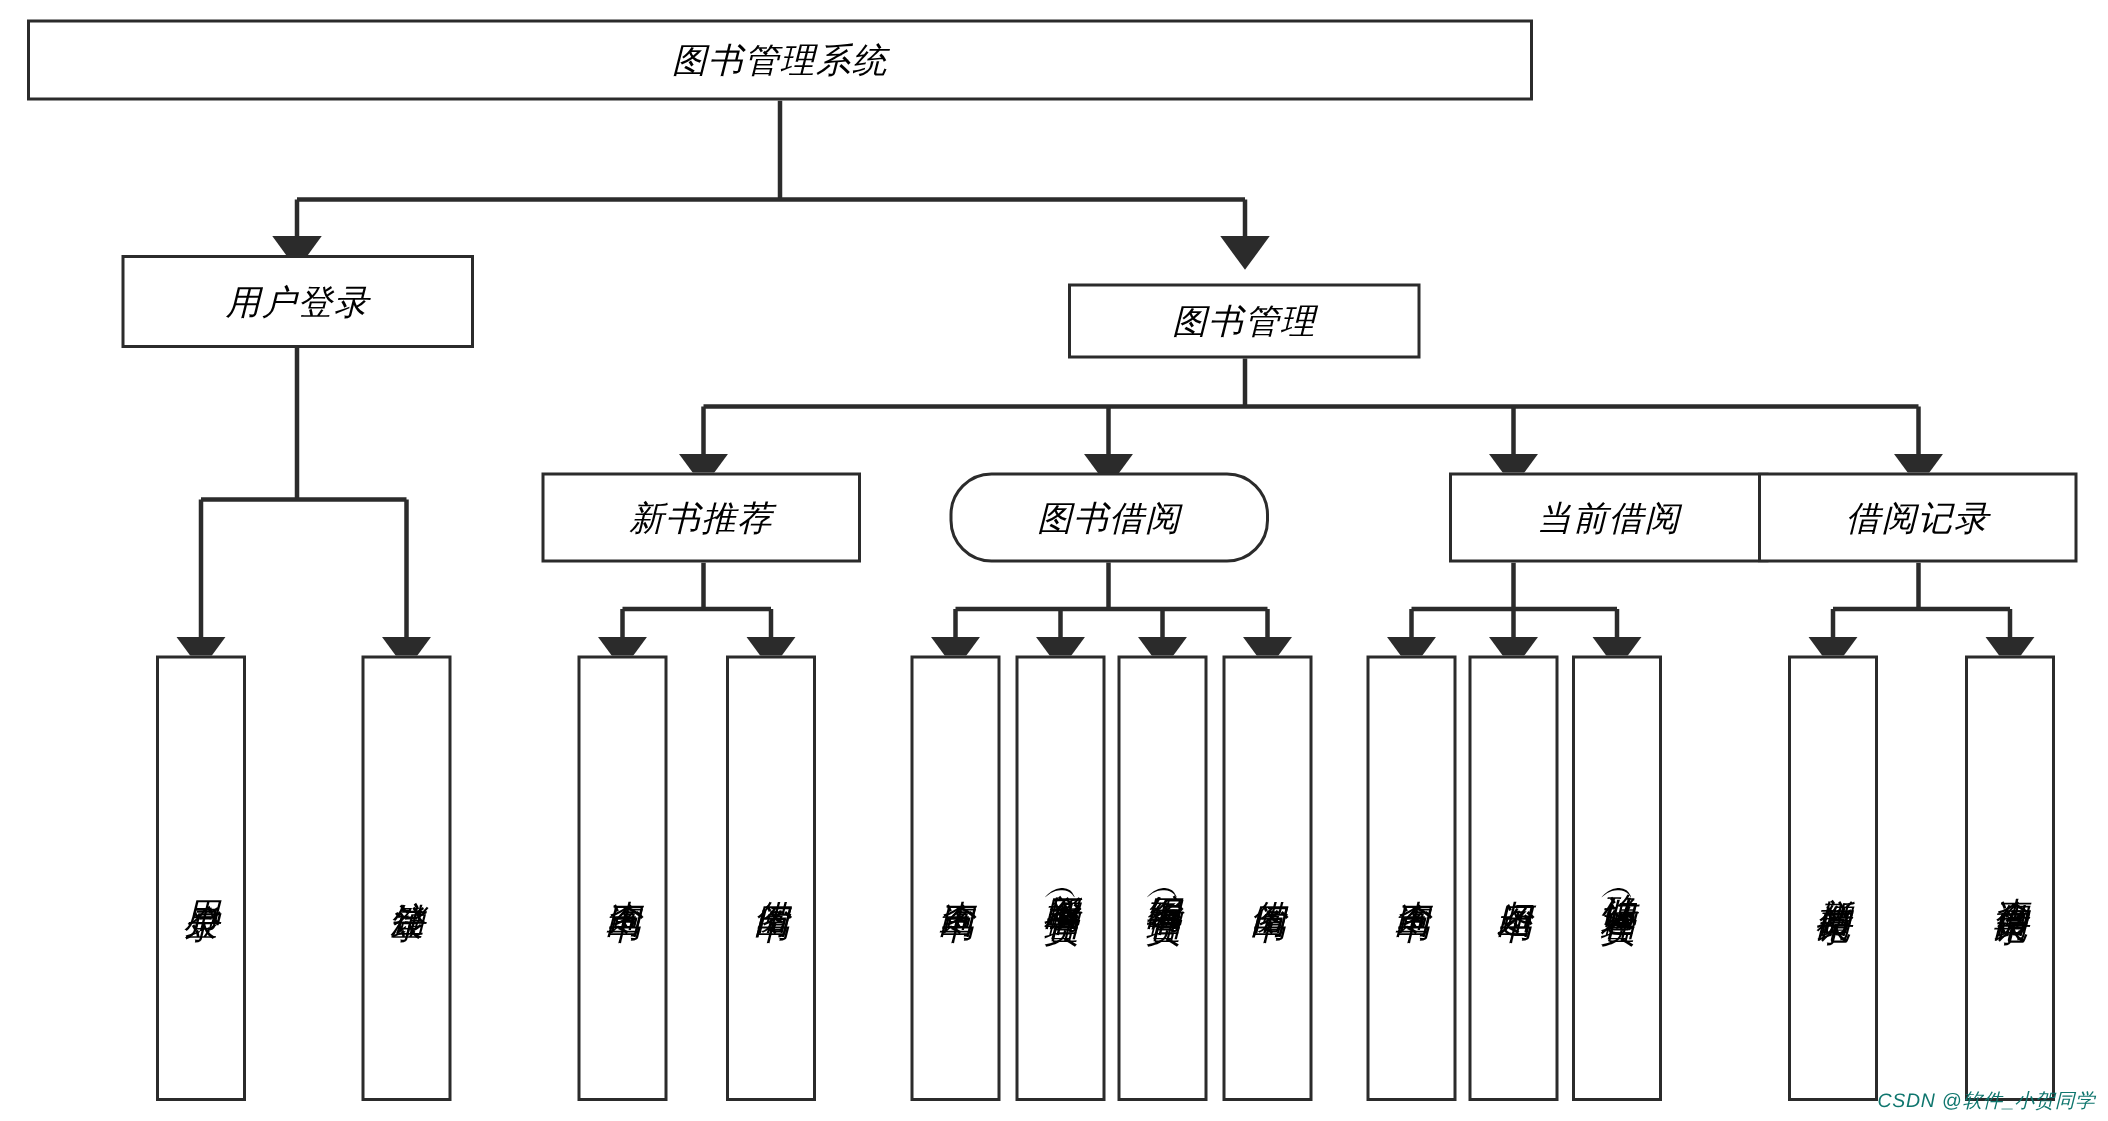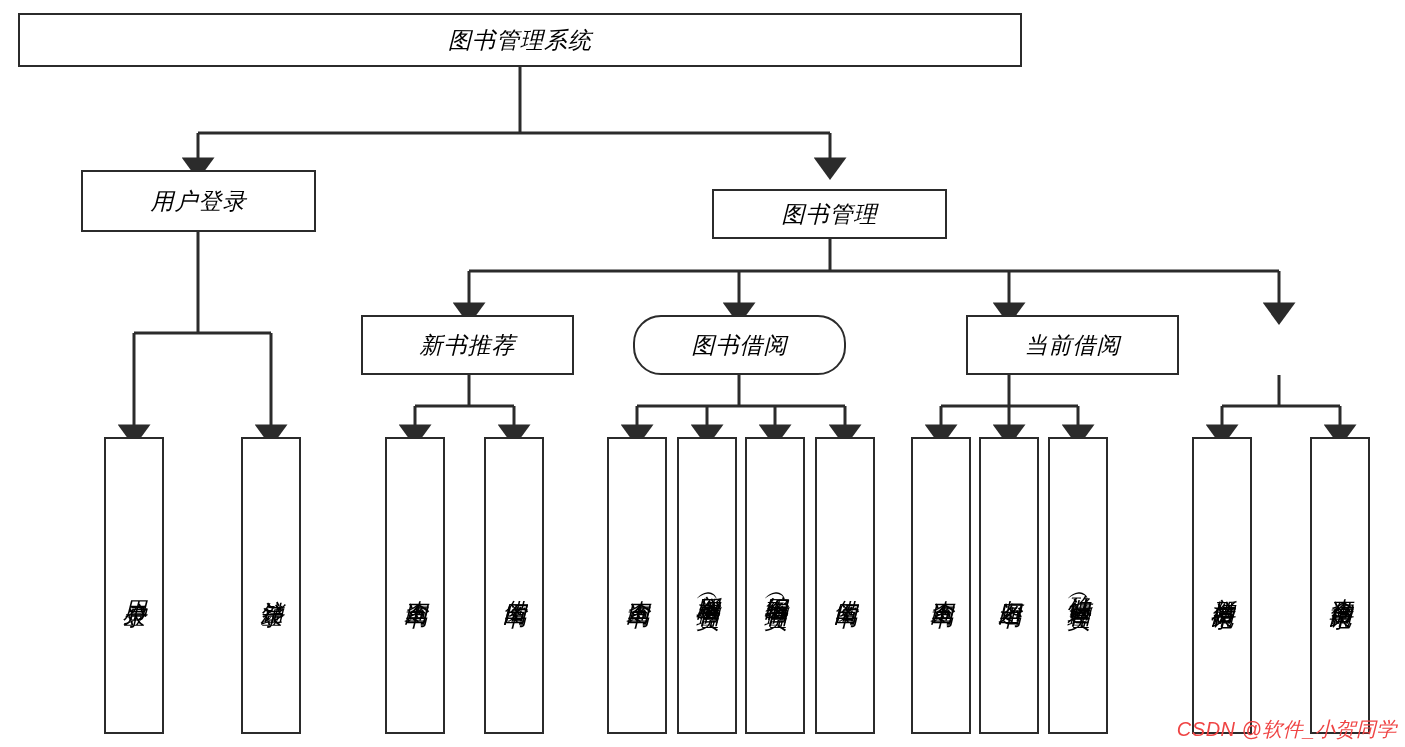--- a/index.html
+++ b/index.html
@@ -57,22 +57,22 @@
     text-orientation: upright;
     white-space: nowrap;
   }
   .node .label {
     display: block;
   }
   #watermark {
     position: absolute;
     right: 8px;
     bottom: 4px;
-    font-size: 20px;
-    color: #ef4444;
+    font-size: 13px;
+    color: #0f766e;
     letter-spacing: 0.5px;
     z-index: 3;
     white-space: nowrap;
   }
 </style>
 </head>
 <body>
 
 <div id="canvas">
 
@@ -139,20 +139,23 @@
 
   <div class="node horizontal" style="left:361px; top:315px; width:213px; height:60px;">
     <span class="label">新书推荐</span>
   </div>
   <div class="node horizontal" style="left:633px; top:315px; width:213px; height:60px;border-radius:28px;">
     <span class="label">图书借阅</span>
   </div>
   <div class="node horizontal" style="left:934px; top:315px; width:213px; height:60px;margin-left:32px;">
     <span class="label">当前借阅</span>
   </div>
+  <div class="node horizontal" style="left:1172px; top:315px; width:213px; height:60px;">
+    <span class="label">借阅记录</span>
+  </div>
 
   <div class="node vertical" style="left:104px; top:437px; width:60px; height:297px;">
     <span class="label">用户登录</span>
   </div>
   <div class="node vertical" style="left:241px; top:437px; width:60px; height:297px;">
     <span class="label">注销登录</span>
   </div>
 
   <div class="node vertical" style="left:385px; top:437px; width:60px; height:297px;">
     <span class="label">查询图书</span>

